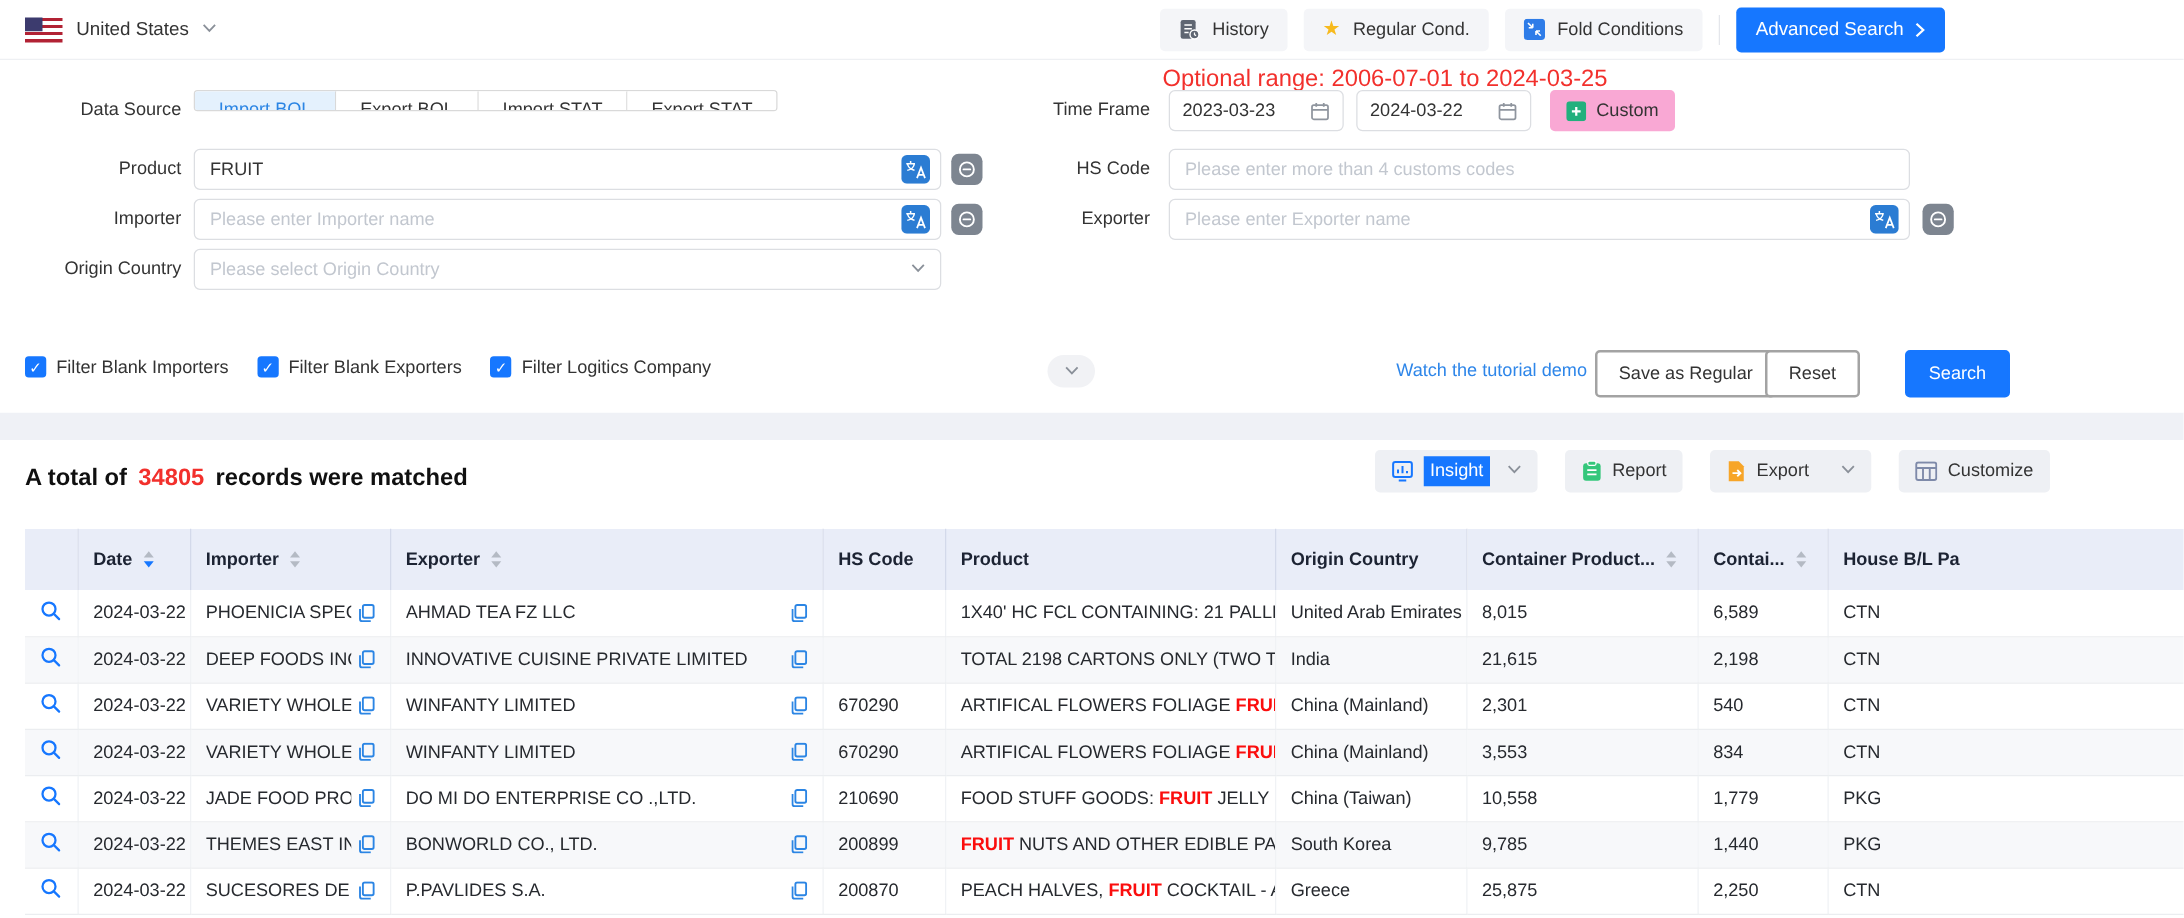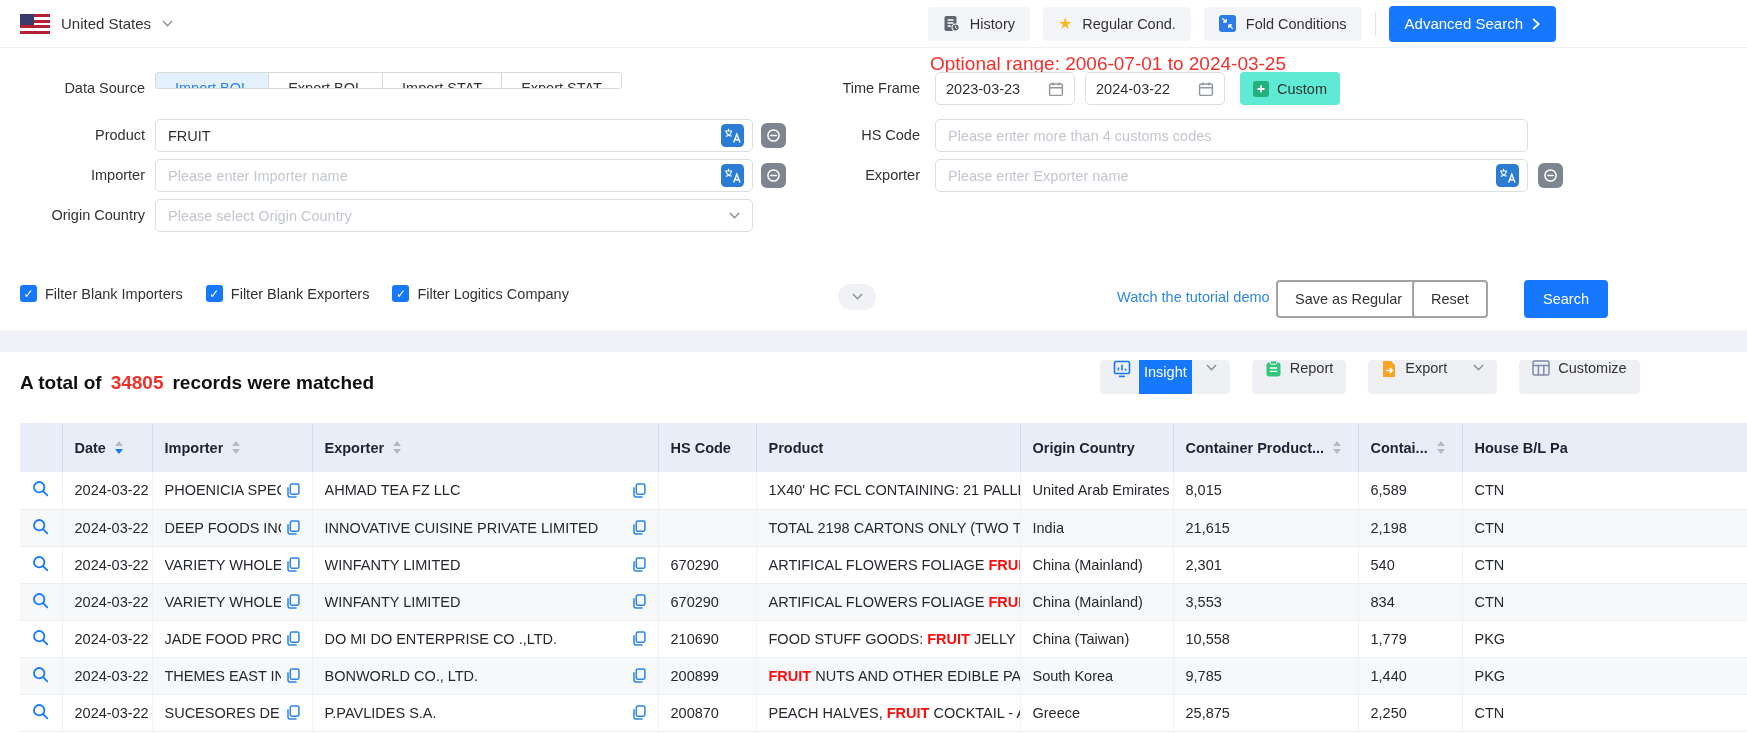--- a/index.html
+++ b/index.html
@@ -39,21 +39,21 @@
   .seg .tab:last-child { border-right:none; }
   .seg .tab.active { background:#e4f1fd; color:#2b85e4; }
 
   .optional-range { position:absolute; left:930px; top:5px; color:var(--red); font-size:19px; }
 
   .datebox { position:absolute; top:24px; width:140px; height:33px; border:1px solid #dcdee2;
              border-radius:5px; display:flex; align-items:center; padding:0 10px; gap:12px;
              justify-content:space-between; cursor:pointer; background:#fff; }
   .datebox .dval { color:#333; }
   .custom-btn { position:absolute; left:1240px; top:24px; height:33px; padding:0 13px;
-                background:#5eead4; border:none; border-radius:4px; display:flex; align-items:center;
+                background:#f9a8d4; border:none; border-radius:4px; display:flex; align-items:center;
                 gap:8px; font-size:14.5px; color:#333; cursor:pointer; font-family:inherit; }
 
   .inputbox { position:absolute; height:33px; border:1px solid #dcdee2; border-radius:5px;
               display:flex; align-items:center; background:#fff; padding:0 8px 0 12px; }
   .inputbox input { flex:1; border:none; outline:none; font-family:inherit; font-size:14.5px;
                     color:#333; background:transparent; min-width:0; }
   .inputbox input::placeholder { color:#c2c7cf; }
   .selectbox { position:absolute; height:33px; border:1px solid #dcdee2; border-radius:5px;
                display:flex; align-items:center; justify-content:space-between; background:#fff;
                padding:0 12px; cursor:pointer; }
@@ -76,21 +76,21 @@
 
   .band { height:22px; background:#eff1f6; }
 
   
   .results { position:relative; height:382px; overflow:hidden; }
   .summary { position:absolute; left:20px; top:20px; font-size:19px; font-weight:bold; color:#101010;
              display:flex; gap:9px; align-items:baseline; }
   .summary .count { color:var(--red); }
   .toolbar { position:absolute; top:8px; left:1100px; display:flex; gap:22px; align-items:center; }
   .tb2 { height:34px; background:#eef0f4; border:none; border-radius:4px; display:flex;
-         padding:0 13px; gap:8px; font-size:14.5px; color:#333; cursor:pointer;
+         align-items:center; padding:0 13px; gap:8px; font-size:14.5px; color:#333; cursor:pointer;
          font-family:inherit; }
   .tb2 .ins-hl { background:var(--accent); color:#fff; padding:4px 5px; }
   .tb2 .mchev { margin-left:6px; }
 
   
   .tblwrap { position:absolute; left:20px; top:71px; }
   table { border-collapse:collapse; table-layout:fixed; width:1732px; font-size:14.5px; }
   thead th { background:var(--hdr); height:49px; text-align:left; padding:0 12px; color:#1c2333;
              font-weight:bold; border-right:1px solid #d3d9ea; white-space:nowrap; overflow:hidden; }
   thead th:last-child { border-right:none; }

